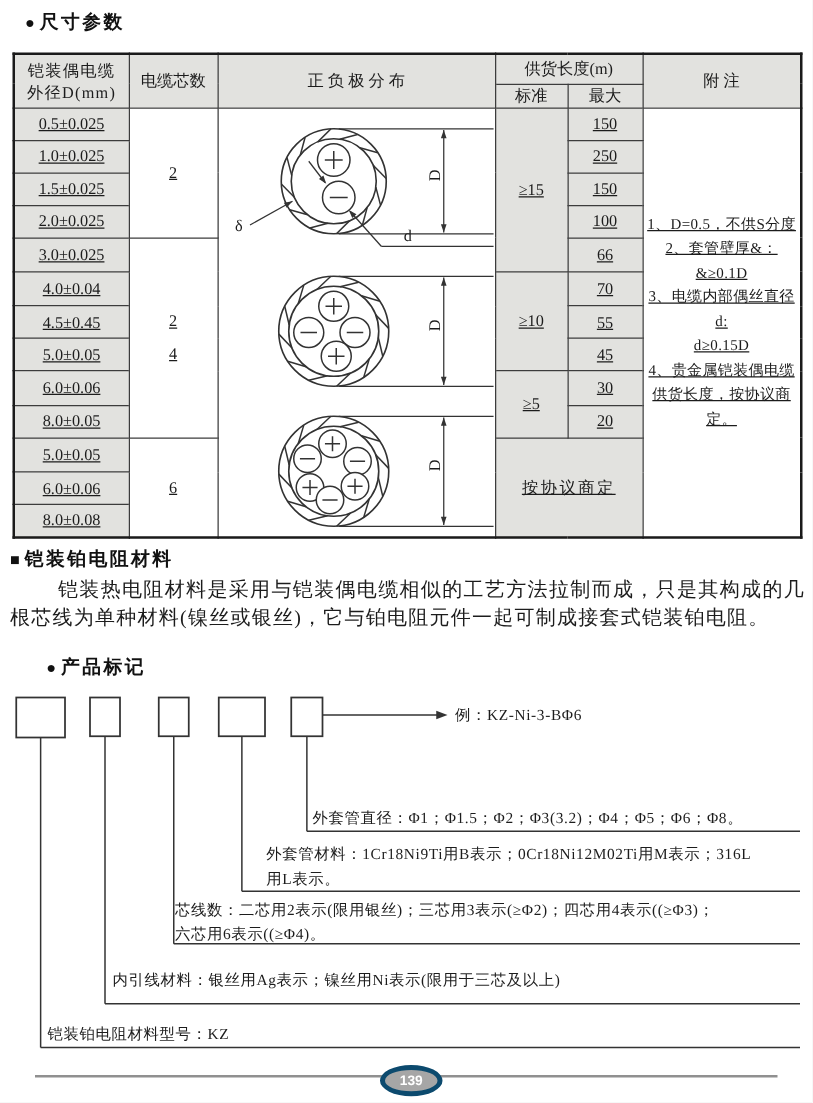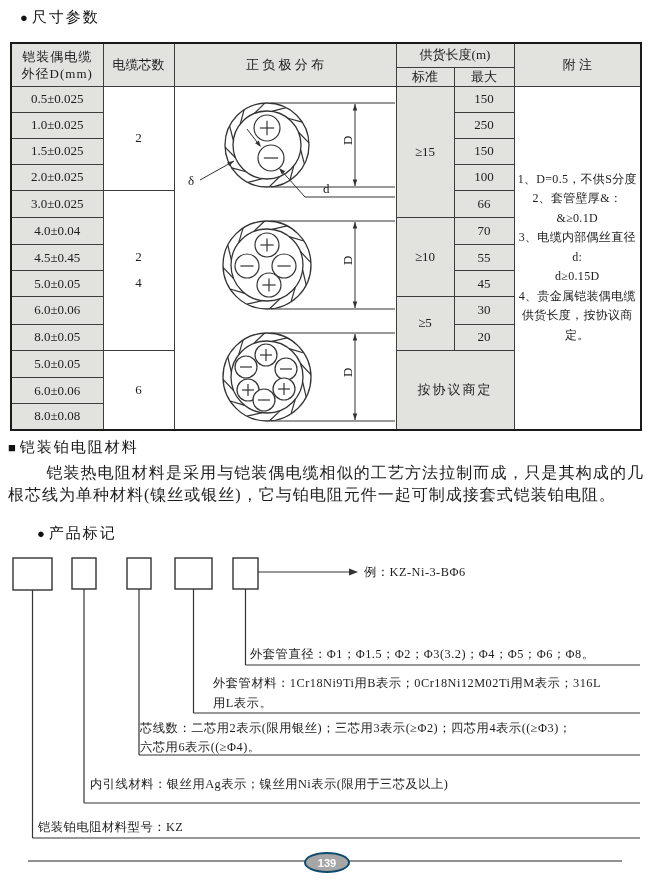--- a/index.html
+++ b/index.html
@@ -1,48 +1,48 @@
 <!DOCTYPE html>
 <html><head>
 <meta charset="utf-8">
 <style>
   html,body{margin:0;padding:0;background:#f2f2f2;}
   #page{position:relative;width:650px;height:882px;background:#ffffff;
         font-family:"Liberation Serif","DejaVu Serif",serif;color:#1c1c1c;overflow:hidden;}
   .sec-head{position:absolute;font-family:"Liberation Sans","DejaVu Sans",sans-serif;
-            font-weight:normal;font-size:15px;letter-spacing:2px;color:#111;}
+            font-weight:bold;font-size:15px;letter-spacing:2px;color:#111;}
   .sec-head .blt{font-size:13px;margin-right:2px;}
 
   
   table.dim{position:absolute;left:10px;top:42px;border-collapse:collapse;
             border:2px solid #1a1a1a;table-layout:fixed;}
   table.dim td,table.dim th{border:1px solid #3c3c3c;text-align:center;vertical-align:middle;
             font-weight:normal;font-size:13px;padding:0;overflow:visible;}
   .g{background:#e2e2df;}
   .w{background:#ffffff;}
   th div{line-height:17px;letter-spacing:1px;}
-  tr.hr1{height:24px;margin-top:16px;} tr.hr2{height:18px;} tr.dr{height:26px;}
+  tr.hr1{height:24px;margin-top:16px;} tr.hr2{height:18px;} tr.dr{height:26px;text-decoration:underline;}
   td.notes{vertical-align:top;text-align:left;padding:98px 6px 0 6px;}
   td.notes div{font-size:12px;line-height:19.5px;letter-spacing:0.3px;}
   td.cores2 div{line-height:26px;}
   td.diagcell{vertical-align:top;}
   svg text{font-family:"Liberation Serif","DejaVu Serif",serif;fill:#1c1c1c;}
 
   
   #mat-body{position:absolute;left:8px;top:462px;width:636px;font-size:16px;
             line-height:22px;text-indent:2.4em;letter-spacing:1px;text-align:justify;}
 
   
   #marking-svg{position:absolute;left:0;top:548px;}
   #marking-svg text{font-size:12.3px;letter-spacing:0.5px;}
 
   
   #foot-line{position:absolute;left:28px;top:860px;width:594px;height:2px;background:#909090;}
   #page-badge{position:absolute;left:304px;top:852px;width:42px;height:17px;border-radius:50%;
-              background:#a6a6a6;border:2px solid #0c4a6e;color:#ffffff;
+              background:#a6a6a6;border:4px solid #0c4a6e;color:#ffffff;
               font-family:"Liberation Sans","DejaVu Sans",sans-serif;font-weight:bold;font-size:11px;
               display:flex;align-items:center;justify-content:center;}
 </style>
 </head>
 <body>
 
 <div id="page">
 
   <div class="sec-head" style="left:20px;top:8px;">
     <span class="blt">●</span><span>尺寸参数</span>

